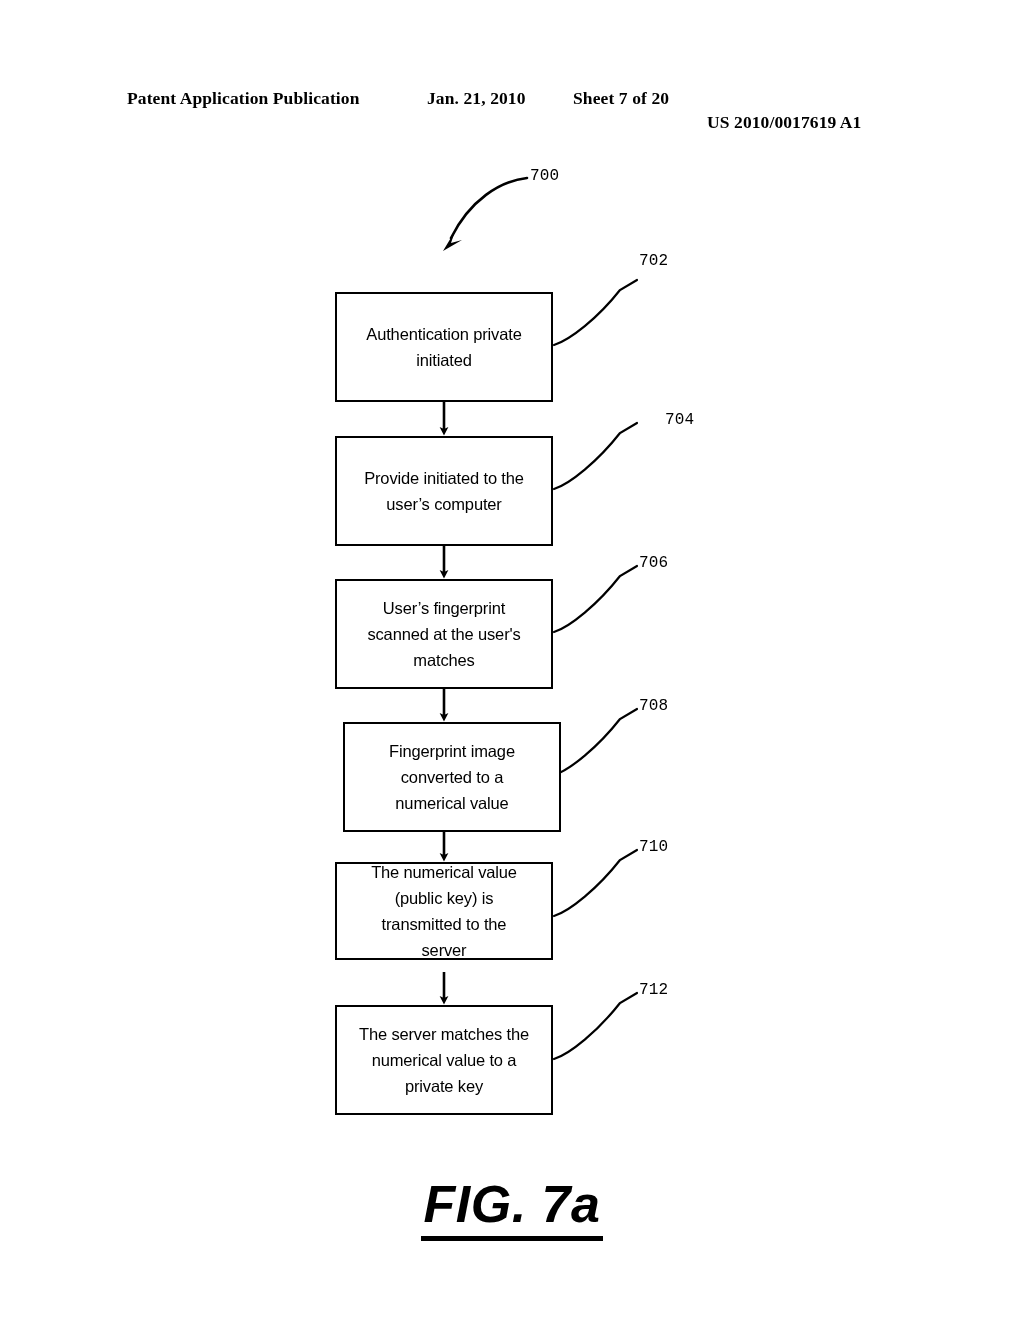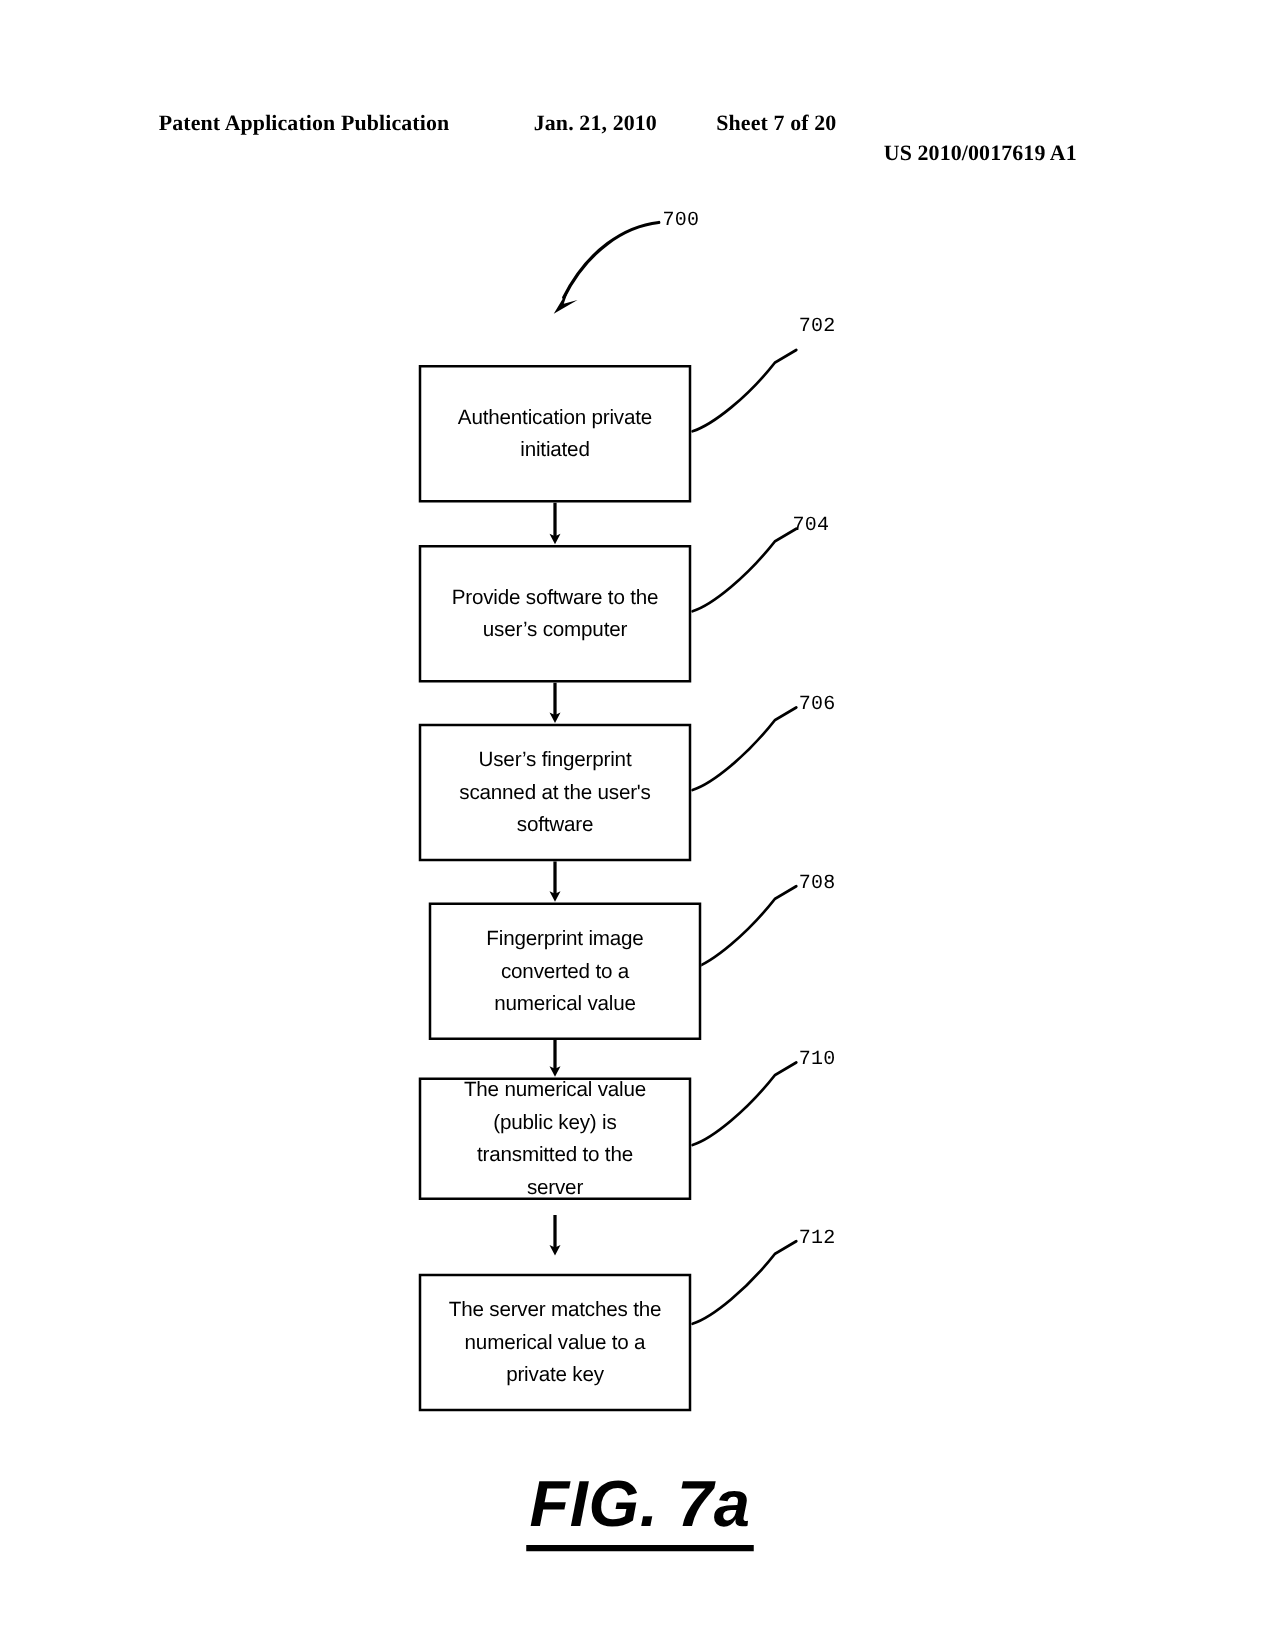--- a/index.html
+++ b/index.html
@@ -69,33 +69,33 @@
     letter-spacing: -0.15px;
     white-space: pre-line;
     padding: 0 6px;
   }
 
   #box-702 { left: 335px; top: 292px;  width: 218px; height: 110px; }
   #box-704 { left: 335px; top: 436px;  width: 218px; height: 110px; }
   #box-706 { left: 335px; top: 579px;  width: 218px; height: 110px; }
   #box-708 { left: 343px; top: 722px;  width: 218px; height: 110px; }
   #box-710 { left: 335px; top: 862px;  width: 218px; height: 98px; }
-  #box-712 { left: 335px; top: 1005px; width: 218px; height: 110px; margin-top: 14px; }
+  #box-712 { left: 335px; top: 1005px; width: 218px; height: 110px; }
 
   
   .ref-num {
     position: absolute;
     font-family: Liberation Mono, monospace;
     font-size: 16px;
     letter-spacing: 0.2px;
     white-space: nowrap;
   }
   #ref-700 { left: 530px; top: 167px; }
   #ref-702 { left: 639px; top: 252px; }
-  #ref-704 { left: 634px; top: 411px; }
+  #ref-704 { left: 665px; top: 411px; }
   #ref-706 { left: 639px; top: 554px; }
   #ref-708 { left: 639px; top: 697px; }
   #ref-710 { left: 639px; top: 838px; }
   #ref-712 { left: 639px; top: 981px; }
 
   
   .fig-caption {
     position: absolute;
     left: 0;
     top: 1174px;
@@ -163,27 +163,27 @@
       <line x1="444" y1="972" x2="444" y2="1000" marker-end="url(#flow-arrow)"></line>
     </g>
   </svg>
 </div>
 
 <div class="flow-box" id="box-702">
   <span class="box-text">Authentication private
 initiated</span>
 </div>
 <div class="flow-box" id="box-704">
-  <span class="box-text">Provide software to the
+  <span class="box-text">Provide initiated to the
 user’s computer</span>
 </div>
 <div class="flow-box" id="box-706">
   <span class="box-text">User’s fingerprint
 scanned at the user's
-software</span>
+matches</span>
 </div>
 <div class="flow-box" id="box-708">
   <span class="box-text">Fingerprint image
 converted to a
 numerical value</span>
 </div>
 <div class="flow-box" id="box-710">
   <span class="box-text">The numerical value
 (public key) is
 transmitted to the

